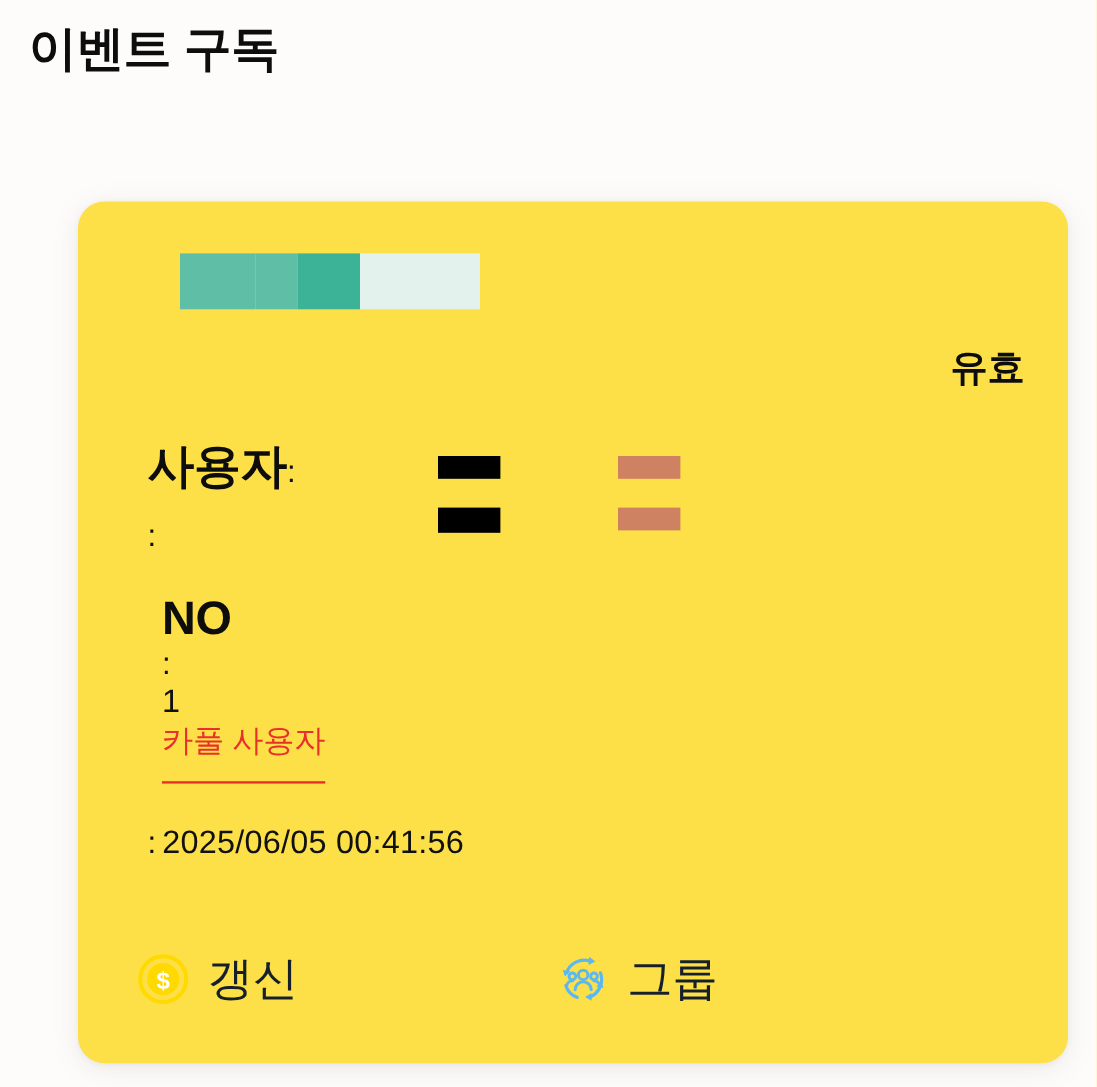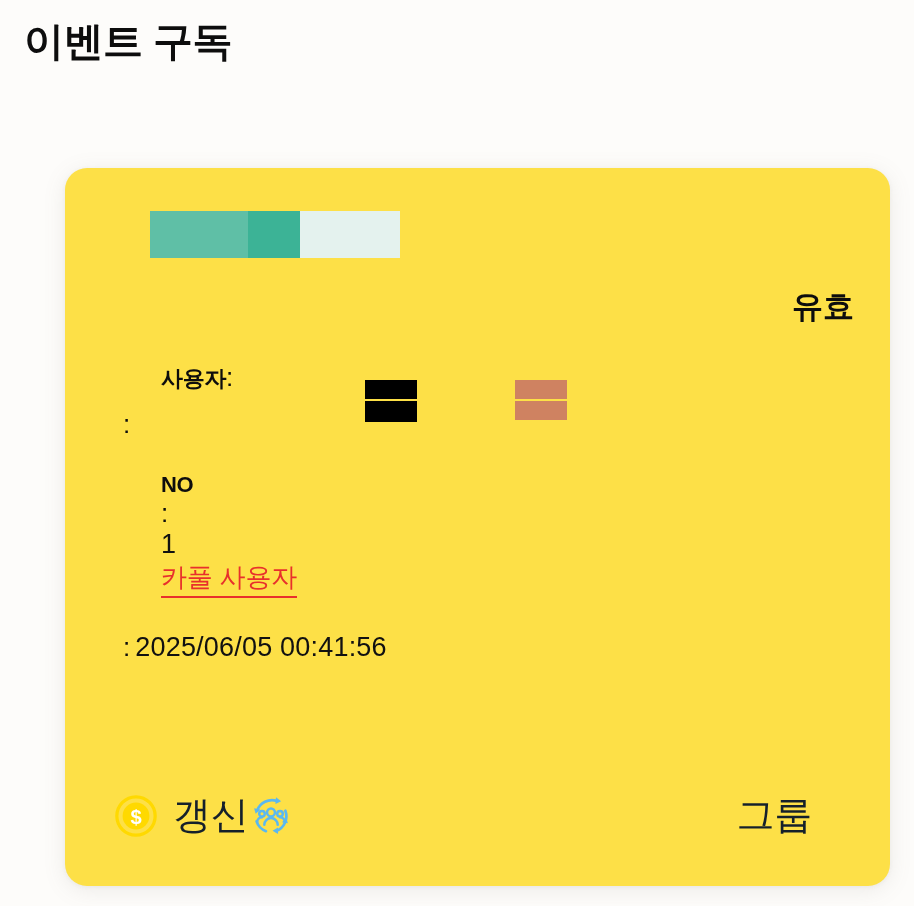--- a/index.html
+++ b/index.html
@@ -80,25 +80,24 @@
     display: flex;
     align-items: baseline;
     white-space: nowrap;
   }
   .row-user     { margin-top: 0px;  }
   .row-password { margin-top: 15px; }
   .row-no       { margin-top: 32px; flex-direction: column; }
   .row-expiry   { margin-top: 34px; }
 
   .info-label {
-    font-size: 22px;
+    font-size: 39px;
     font-weight: 700;
     color: #0d0d0d;
     letter-spacing: -0.3px;
-    margin-left: 38px;
   }
   .info-colon {
     font-size: 26px;
     font-weight: 400;
     color: #0d0d0d;
     margin-right: 5px;
   }
   .info-value {
     font-size: 27px;
     font-weight: 400;
@@ -117,42 +116,42 @@
   .redact-user-black  { left: 242px; top: 18px;  width: 52px; height: 19px; }
   .redact-user-orange { left: 392px; top: 18px;  width: 52px; height: 19px; }
   .redact-pass-black  { left: 242px; top: -8px;  width: 52px; height: 21px; }
   .redact-pass-orange { left: 392px; top: -8px;  width: 52px; height: 19px; }
 
   
   .tag-red {
     font-size: 26px;
     color: #e8302c;
     border-bottom: 2.5px solid #e8302c;
-    padding-bottom: 1px;
+    padding-bottom: 16px;
     margin-left: 12px;
     letter-spacing: -0.2px;
   }
 
   
   .actions {
     position: absolute;
     left: 0;
     right: 0;
     top: 622px;
     display: flex;
     padding: 0 52px 0 48px;
   }
   .action {
     display: flex;
     align-items: center;
     gap: 14px;
     cursor: pointer;
   }
   .action-renew   { flex: 0 0 auto; }
-  .action-group   { flex: 1 1 auto; justify-content: space-between; padding-right: 26px; }
+  .action-group   { flex: 1 1 auto; justify-content: center; padding-right: 26px; }
   .action-support { flex: 0 0 auto; }
 
   .action-icon {
     width: 46px;
     height: 46px;
     flex: 0 0 46px;
     display: block;
   }
   .action-label {
     font-size: 38px;

